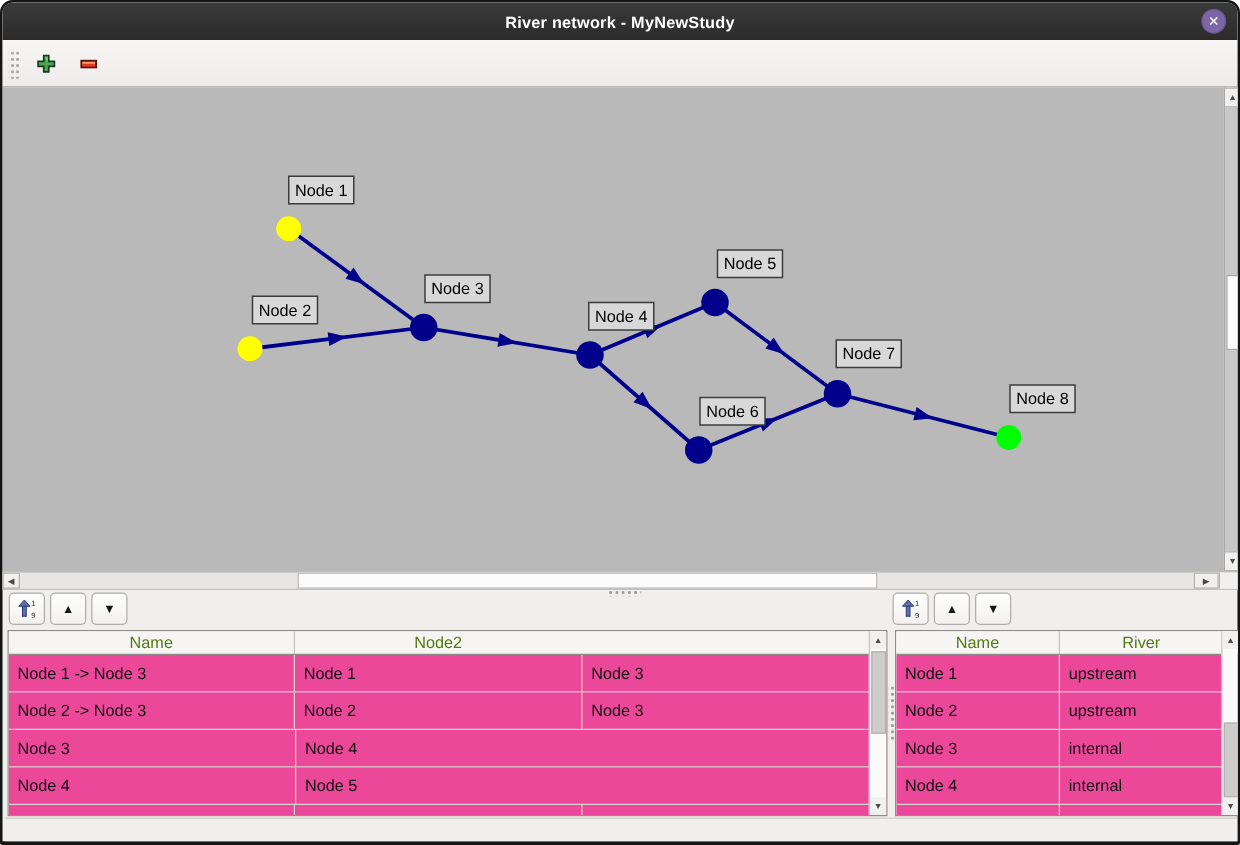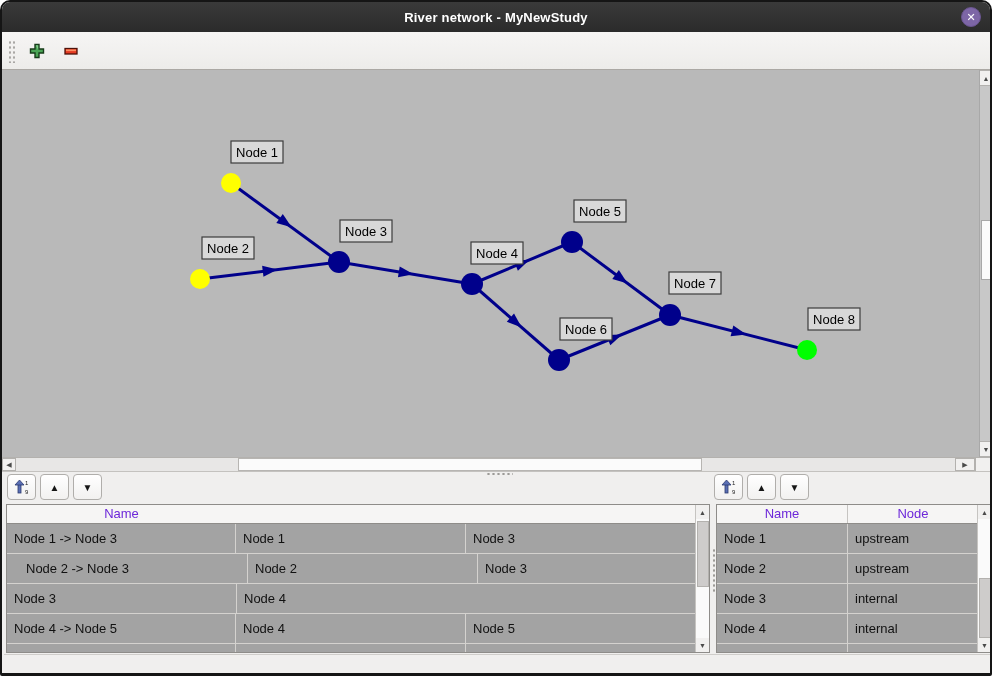--- a/index.html
+++ b/index.html
@@ -48,23 +48,23 @@
   .h-grip { position:absolute; left:483px; top:469px; width:28px; height:6px;
     background-image:radial-gradient(circle,#9c9a97 1px,transparent 1.3px);
     background-size:5px 4px; background-position:1px 1px; cursor:row-resize; }
   
   .mini-btn { position:absolute; top:472px; width:29px; height:26px;
     background:linear-gradient(#ffffff,#f2f1f0); border:1px solid #b0aeab; border-radius:4px;
     display:flex; align-items:center; justify-content:center; cursor:pointer; font-size:10px; color:#161616; }
   
   .dtable { position:absolute; top:502px; background:#ffffff; border:1px solid #8e8c89; overflow:hidden; }
   .thead { display:flex; height:19px; background:#f6f5f4; border-bottom:1px solid #8e8c89; }
-  .th { font-size:13px; color:#6d28d9; text-align:center; line-height:18px; border-right:1px solid #c6c4c1; overflow:hidden; cursor:pointer; }
+  .th { font-size:13px; color:#4d7c0f; text-align:center; line-height:18px; border-right:1px solid #c6c4c1; overflow:hidden; cursor:pointer; }
   .th:last-child { border-right:none; }
-  .trow { display:flex; height:30px; border-bottom:1px solid #d4d2cf; background:#a3a3a3; cursor:pointer; }
+  .trow { display:flex; height:30px; border-bottom:1px solid #d4d2cf; background:#ec4899; cursor:pointer; }
   .td { font-size:13px; color:#111; line-height:29px; padding-left:7px; border-right:1px solid #d4d2cf; overflow:hidden; white-space:nowrap; }
   .td:last-child { border-right:none; }
   .tscroll { position:absolute; top:0; right:0; width:14px; height:100%; background:#fafafa; border-left:1px solid #c6c4c1; }
   .tscroll .thumb { position:absolute; left:1px; width:12px; background:#cecccb; border:1px solid #b3b1ae; cursor:pointer; }
   .vsplit-grip { position:absolute; left:709px; top:545px; width:6px; height:46px;
     background-image:radial-gradient(circle,#9c9a97 1px,transparent 1.3px);
     background-size:4px 5px; background-position:1px 1px; cursor:col-resize; }
   
   .statusbar { position:absolute; left:2px; top:652px; width:986px; height:20px;
     background:#f0efee; border-top:1px solid #cfcdca; }
@@ -191,38 +191,38 @@
   <div class="mini-btn" style="left:745px;">
       <span>▲</span>
     </div>
   <div class="mini-btn" style="left:778px;">
       <span>▼</span>
     </div>
 
   <div class="dtable" id="edge-table" style="left:4px;width:704px;height:149px;">
     <div class="thead" id="edge-thead">
         <div class="th" style="width: 229px;">Name</div>
+        <div class="th" style="width: 229px;">Node2</div>
       </div>
     <div id="edge-tbody">
         <div class="trow">
           <div class="td" style="width: 229px;">Node 1 -&gt; Node 3</div>
           <div class="td" style="width: 230px;">Node 1</div>
           <div class="td" style="width: 229px;">Node 3</div>
         </div>
         <div class="trow">
-          <div class="td" style="width: 229px; margin-left: 12px;">Node 2 -&gt; Node 3</div>
+          <div class="td" style="width: 229px;">Node 2 -&gt; Node 3</div>
           <div class="td" style="width: 230px;">Node 2</div>
           <div class="td" style="width: 229px;">Node 3</div>
         </div>
         <div class="trow">
           <div class="td" style="width: 230px;">Node 3</div>
           <div class="td" style="width: 229px;">Node 4</div>
         </div>
         <div class="trow">
-          <div class="td" style="width: 229px;">Node 4 -&gt; Node 5</div>
           <div class="td" style="width: 230px;">Node 4</div>
           <div class="td" style="width: 229px;">Node 5</div>
         </div>
         <div class="trow">
           <div class="td" style="width: 229px;"></div>
           <div class="td" style="width: 230px;"></div>
           <div class="td" style="width: 229px;"></div>
         </div>
       </div>
     <div class="tscroll">
@@ -234,21 +234,21 @@
           <span>▼</span>
         </div>
     </div>
   </div>
 
   <div class="vsplit-grip"></div>
 
   <div class="dtable" id="node-table" style="left:714px;width:276px;height:149px;">
     <div class="thead" id="node-thead">
         <div class="th" style="width: 131px;">Name</div>
-        <div class="th" style="width: 130px;">Node</div>
+        <div class="th" style="width: 130px;">River</div>
       </div>
     <div id="node-tbody">
         <div class="trow">
           <div class="td" style="width: 131px;">Node 1</div>
           <div class="td" style="width: 130px;">upstream</div>
         </div>
         <div class="trow">
           <div class="td" style="width: 131px;">Node 2</div>
           <div class="td" style="width: 130px;">upstream</div>
         </div>

